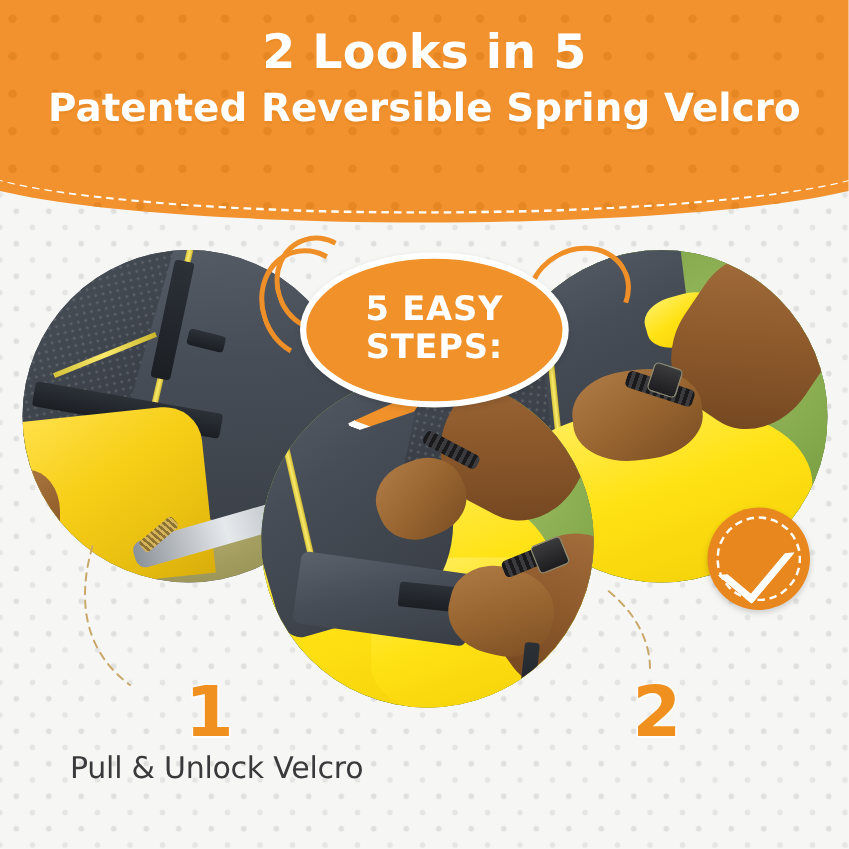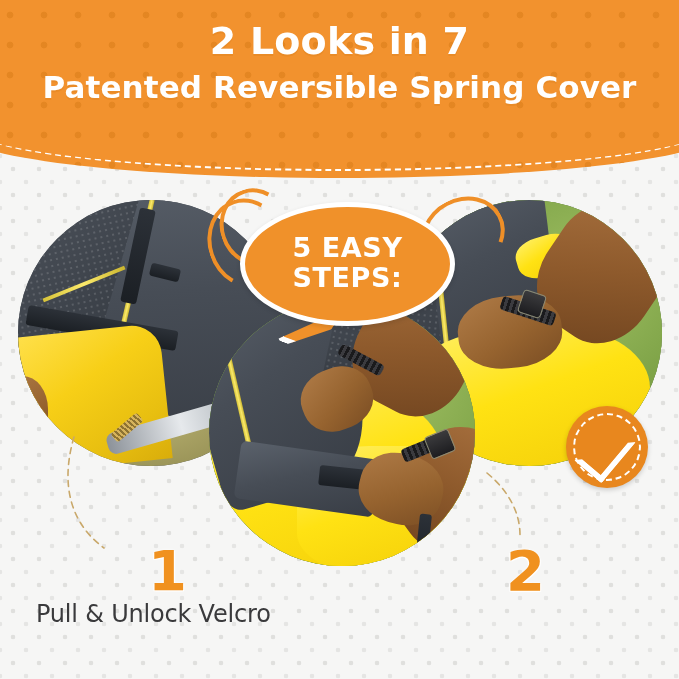--- a/index.html
+++ b/index.html
@@ -242,38 +242,38 @@
   .num-1{left:148px;top:543px;}
   .num-2{left:506px;top:543px;}
   .caption{
     position:absolute;
     font-family:"DejaVu Sans",sans-serif;
     font-size:24px;
     color:#3a3a3c;
     letter-spacing:-.2px;
     white-space:nowrap;
   }
-  .cap-1{left:36px;top:600px;}
+  .cap-1{left:56px;top:600px;}
   .cap-2{left:400px;top:600px;}
 </style>
 </head>
 <body>
 
 <div class="page">
 
   <div class="bg-dots"></div>
   <div class="bg-dots b"></div>
 
   <div class="header">
     <div class="header-dots"></div>
     <div class="header-dash"></div>
   </div>
   <div class="header-text">
-    <div class="title-main">2 Looks in 7</div>
-    <div class="title-sub">Patented Reversible Spring Cover</div>
+    <div class="title-main">2 Looks in 5</div>
+    <div class="title-sub">Patented Reversible Spring Velcro</div>
   </div>
 
   <div class="photos">
 
     <div class="circle c-left">
       <div class="scene">
         <div class="grass dry" style="left:0;top:140px;width:266px;height:126px;"></div>
         <div class="padmesh" style="left:-30px;top:-10px;width:200px;height:190px;transform:rotate(-12deg);"></div>
         <div class="pad" style="left:96px;top:-22px;width:230px;height:250px;transform:rotate(16deg);border-radius:6px;"></div>
         <div class="zip" style="left:118px;top:-6px;width:5px;height:130px;transform:rotate(13deg);"></div>

